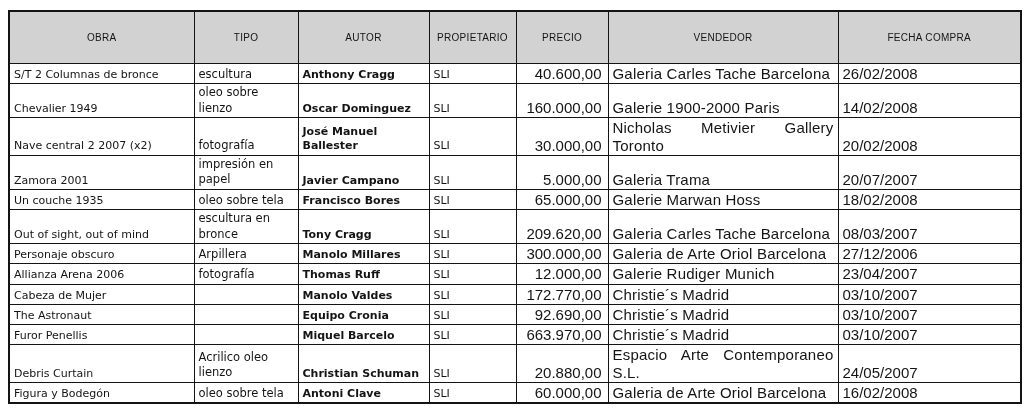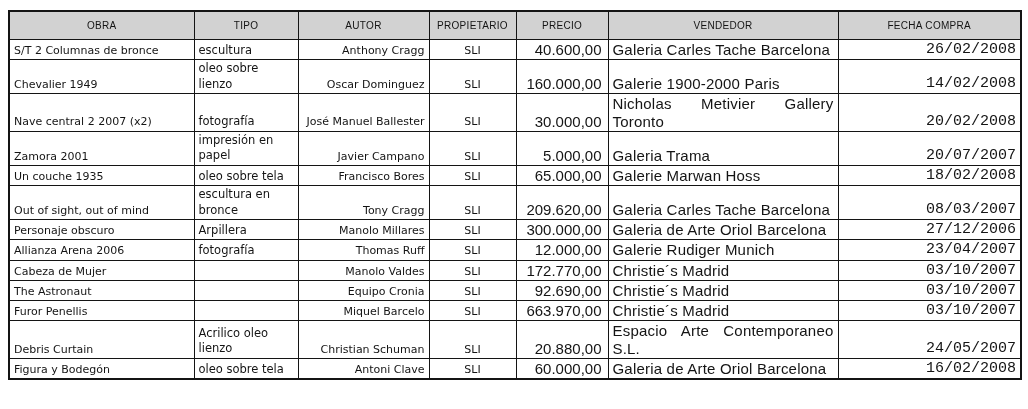--- a/index.html
+++ b/index.html
@@ -26,58 +26,57 @@
   }
   th {
     background: #d2d2d2;
     font-family: "Liberation Sans", sans-serif;
     font-size: 10px;
     font-weight: 400;
     letter-spacing: 0.3px;
     text-align: center;
     vertical-align: middle;
     height: 19px;
-    padding: 4px 1px;
+    padding: 16px 1px;
   }
   td {
     vertical-align: bottom;
     padding: 1px 4px 1px 4px;
   }
   
   .c-obra, .c-autor, .c-propietario {
     font-family: "DejaVu Sans", sans-serif;
     font-size: 11px;
     line-height: 1.3;
   }
   .c-tipo {
     font-family: "DejaVu Sans", sans-serif;
     font-size: 11.5px;
     line-height: 1.35;
   }
   .c-obra  { text-align: left; margin-top: 20px; }
   .c-tipo  { text-align: left; margin-left: 37px; }
-  .c-autor { text-align: right; }
-  .c-propietario { text-align: center; }
+  .c-autor { text-align: left; font-weight: bold; }
+  .c-propietario { }
   
   .c-precio, .c-vendedor, .c-fecha {
     font-family: "Liberation Sans", sans-serif;
     font-size: 15px;
     line-height: 1.15;
   }
   .c-precio {
     text-align: right;
     padding-right: 6px;
   }
   .c-vendedor {
     text-align: justify;
     letter-spacing: 0.2px;
   }
   .c-fecha {
-    text-align: right;
-    font-family: Liberation Mono, monospace;
+    text-align: left;
   }
   td { height: 17px; }
 </style>
 </head>
 <body>
 
 <div class="sheet">
   <table class="obras">
     <colgroup>
       <col style="width:185px">

